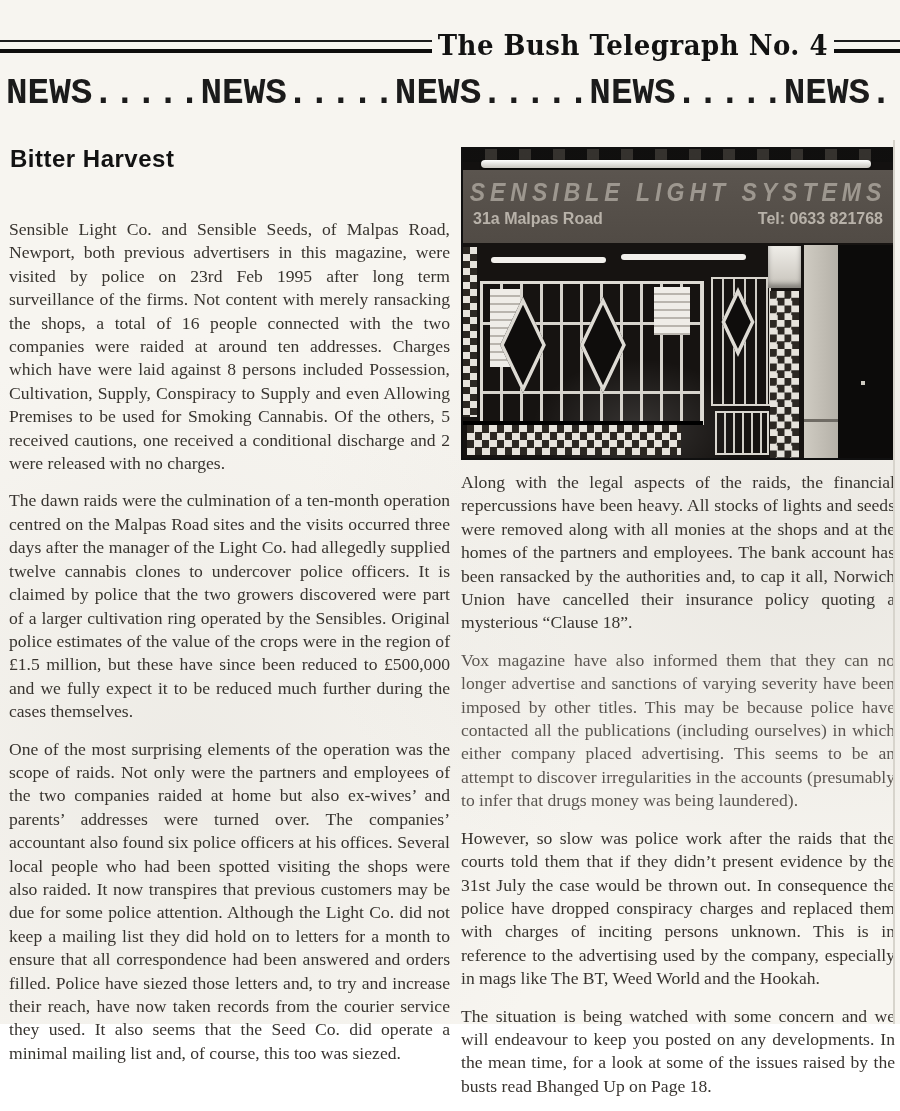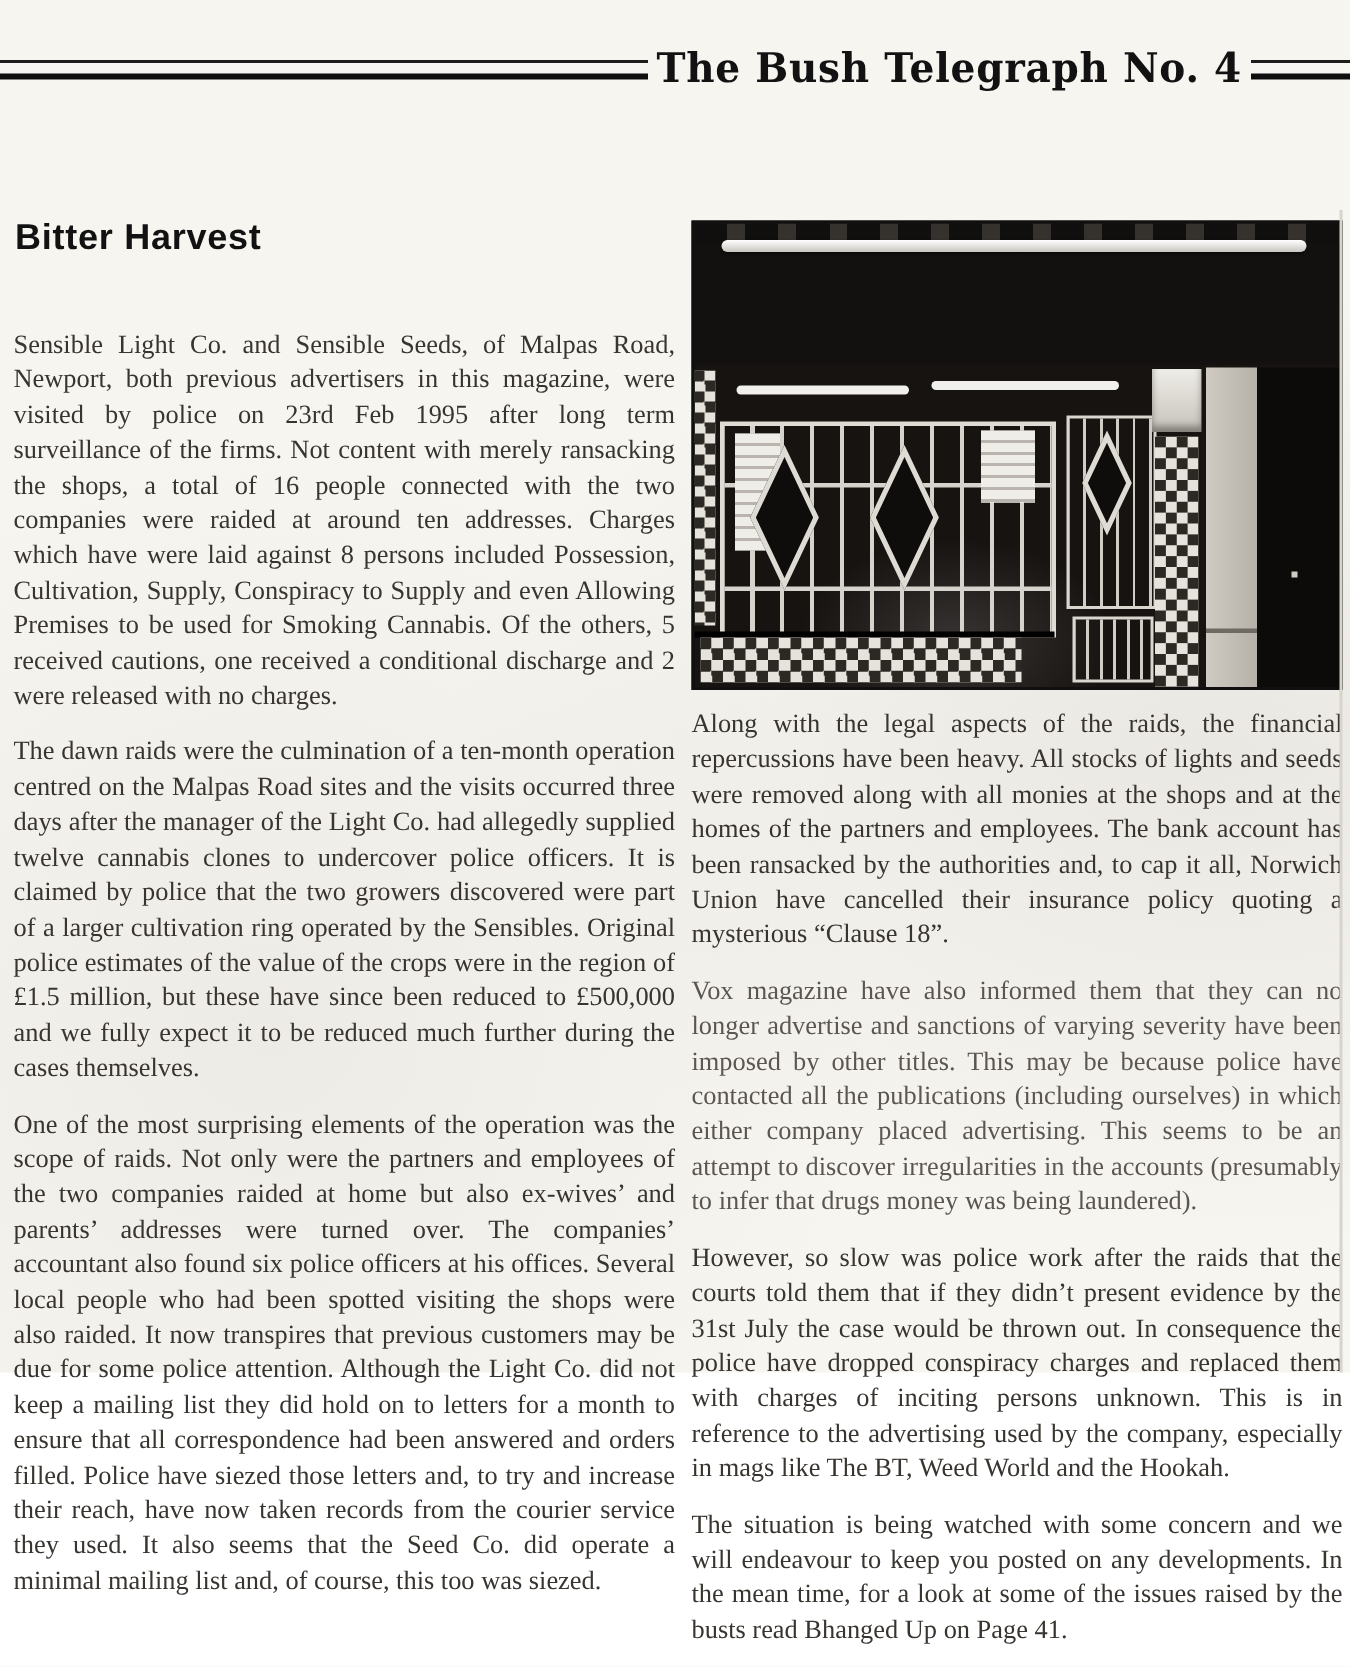--- a/index.html
+++ b/index.html
@@ -1,18 +1,18 @@
 <!DOCTYPE html>
 <html><head>
 <meta charset="utf-8">
 <style>
   html,body{margin:0;padding:0;}
   body{width:900px;height:1111px;overflow:hidden;}
   .page{
-    position:relative;width:900px;height:915px;
+    position:relative;width:900px;height:1024px;
     background:
       radial-gradient(ellipse at 90% 55%, rgba(210,207,200,.35) 0%, rgba(210,207,200,0) 45%),
       radial-gradient(ellipse at 20% 75%, rgba(215,212,205,.30) 0%, rgba(215,212,205,0) 40%),
       #f7f5f0;
     font-family:"Liberation Serif", serif;
     color:#34302c;
   }
 
   
   .masthead{position:absolute;top:33px;left:0;right:0;display:flex;align-items:center;}
@@ -112,33 +112,41 @@
 <body>
 
 <div class="page">
 
   <div class="masthead">
     <div class="rule-double rule-left"></div>
     <div class="masthead-title">The Bush Telegraph No. 4</div>
     <div class="rule-double rule-right"></div>
   </div>
 
+  <div class="news-banner">NEWS.....NEWS.....NEWS.....NEWS.....NEWS.</div>
 
   <div class="col-left">
     <h1 class="article-title">Bitter Harvest</h1>
     <p class="para">Sensible Light Co. and Sensible Seeds, of Malpas Road, Newport, both previous advertisers in this magazine, were visited by police on 23rd Feb 1995 after long term surveillance of the firms. Not content with merely ransacking the shops, a total of 16 people connected with the two companies were raided at around ten addresses. Charges which have were laid against 8 persons included Possession, Cultivation, Supply, Conspiracy to Supply and even Allowing Premises to be used for Smoking Cannabis. Of the others, 5 received cautions, one received a conditional discharge and 2 were released with no charges.</p>
     <p class="para">The dawn raids were the culmination of a ten-month operation centred on the Malpas Road sites and the visits occurred three days after the manager of the Light Co. had allegedly supplied twelve cannabis clones to undercover police officers. It is claimed by police that the two growers discovered were part of a larger cultivation ring operated by the Sensibles. Original police estimates of the value of the crops were in the region of £1.5 million, but these have since been reduced to £500,000 and we fully expect it to be reduced much further during the cases themselves.</p>
     <p class="para">One of the most surprising elements of the operation was the scope of raids. Not only were the partners and employees of the two companies raided at home but also ex-wives’ and parents’ addresses were turned over. The companies’ accountant also found six police officers at his offices. Several local people who had been spotted visiting the shops were also raided. It now transpires that previous customers may be due for some police attention. Although the Light Co. did not keep a mailing list they did hold on to letters for a month to ensure that all correspondence had been answered and orders filled. Police have siezed those letters and, to try and increase their reach, have now taken records from the courier service they used. It also seems that the Seed Co. did operate a minimal mailing list and, of course, this too was siezed.</p>
   </div>
 
   <div class="col-right">
 
     <div class="photo">
       <div class="roof"></div>
       <div class="tube-top"></div>
+      <div class="fascia">
+        <div class="sign-name">SENSIBLE LIGHT SYSTEMS</div>
+        <div class="sign-row">
+          <span>31a Malpas Road</span>
+          <span>Tel: 0633 821768</span>
+        </div>
+      </div>
       <div class="shopdark">
         <div class="glow"></div>
       </div>
       <div class="tube-a"></div>
       <div class="tube-b"></div>
       <div class="edge-checker checker"></div>
       <div class="grille"></div>
       <div class="poster poster-1"></div>
       <div class="poster poster-2"></div>
       <div class="lozenge loz-1"></div>
@@ -151,17 +159,17 @@
       <div class="pillar"></div>
       <div class="dark-doorway"></div>
       <div class="dot"></div>
       <div class="tile-shadow"></div>
       <div class="tile-band checker"></div>
     </div>
 
     <p class="para">Along with the legal aspects of the raids, the financial repercussions have been heavy. All stocks of lights and seeds were removed along with all monies at the shops and at the homes of the partners and employees. The bank account has been ransacked by the authorities and, to cap it all, Norwich Union have cancelled their insurance policy quoting a mysterious “Clause 18”.</p>
     <p class="para faded">Vox magazine have also informed them that they can no longer advertise and sanctions of varying severity have been imposed by other titles. This may be because police have contacted all the publications (including ourselves) in which either company placed advertising. This seems to be an attempt to discover irregularities in the accounts (presumably to infer that drugs money was being laundered).</p>
     <p class="para">However, so slow was police work after the raids that the courts told them that if they didn’t present evidence by the 31st July the case would be thrown out. In consequence the police have dropped conspiracy charges and replaced them with charges of inciting persons unknown. This is in reference to the advertising used by the company, especially in mags like The BT, Weed World and the Hookah.</p>
-    <p class="para">The situation is being watched with some concern and we will endeavour to keep you posted on any developments. In the mean time, for a look at some of the issues raised by the busts read Bhanged Up on Page 41.</p>
+    <p class="para">The situation is being watched with some concern and we will endeavour to keep you posted on any developments. In the mean time, for a look at some of the issues raised by the busts read Bhanged Up on Page 18.</p>
   </div>
 
   <div class="scan-edge"></div>
 </div>
 
 </body></html>

